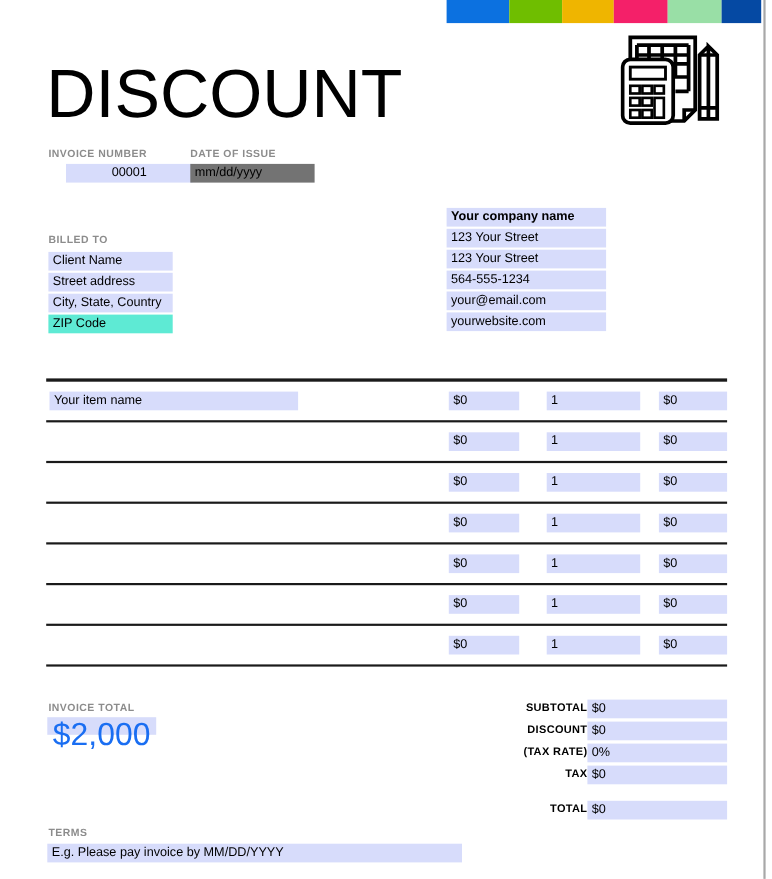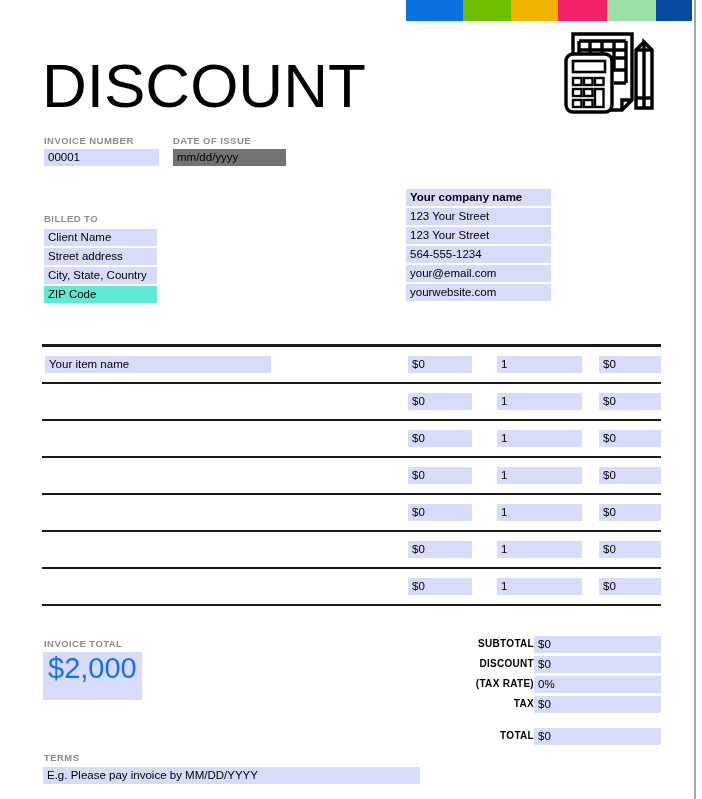--- a/index.html
+++ b/index.html
@@ -89,21 +89,21 @@
     height: 17px;
     padding: 0 4px;
     box-sizing: border-box;
     white-space: nowrap;
     overflow: hidden;
   }
   .inp.bold { font-weight: bold; }
 
   
   #meta-invoice-number { position: absolute; top: 135px; left: 44px; }
-  #meta-invoice-number .inp { position: absolute; top: 14px; left: 0; width: 115px; }
+  #meta-invoice-number .inp { position: absolute; top: 14px; left: 16px; width: 115px; text-align: center; }
   #meta-date { position: absolute; top: 135px; left: 173px; }
   #meta-date .inp { position: absolute; top: 14px; left: 0; width: 113px; }
 
   
   #billed-to { position: absolute; top: 213px; left: 44px; }
   #billed-to .blk { position: absolute; top: 16px; left: 0; width: 113px; }
   #billed-to .inp { width: 113px; margin-bottom: 2px; }
 
   
   #company { position: absolute; top: 189px; left: 406px; width: 131px; }
@@ -137,21 +137,21 @@
   
   #invoice-total-label { position: absolute; top: 638px; left: 44px; }
   #invoice-total-value {
     position: absolute;
     top: 652px;
     left: 43px;
     background: #d7dcfb;
     color: #1a6ef2;
     font-size: 29px;
     line-height: 33px;
-    height: 48px;
+    height: 16px;
     padding: 0 5px;
     font-family: "Liberation Sans", sans-serif;
     white-space: nowrap;
   }
 
   #summary { position: absolute; top: 636px; left: 470px; width: 191px; }
   .sum-row {
     position: relative;
     height: 20px;
   }

